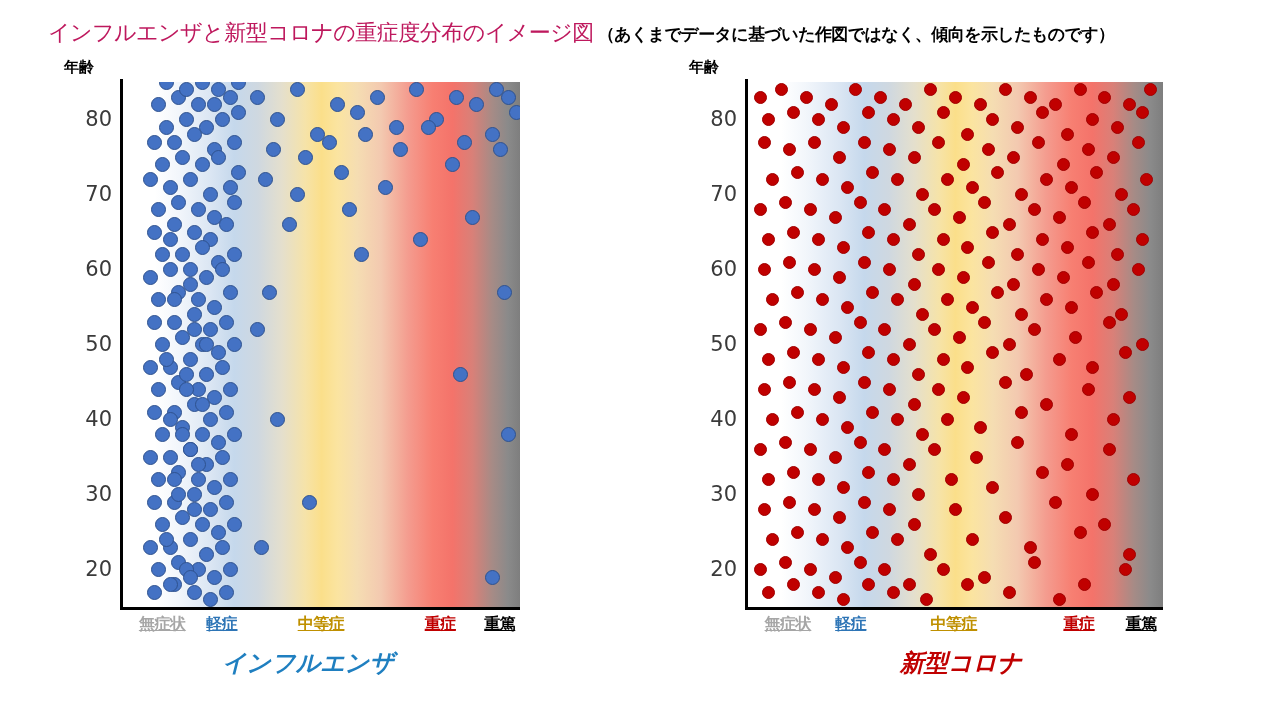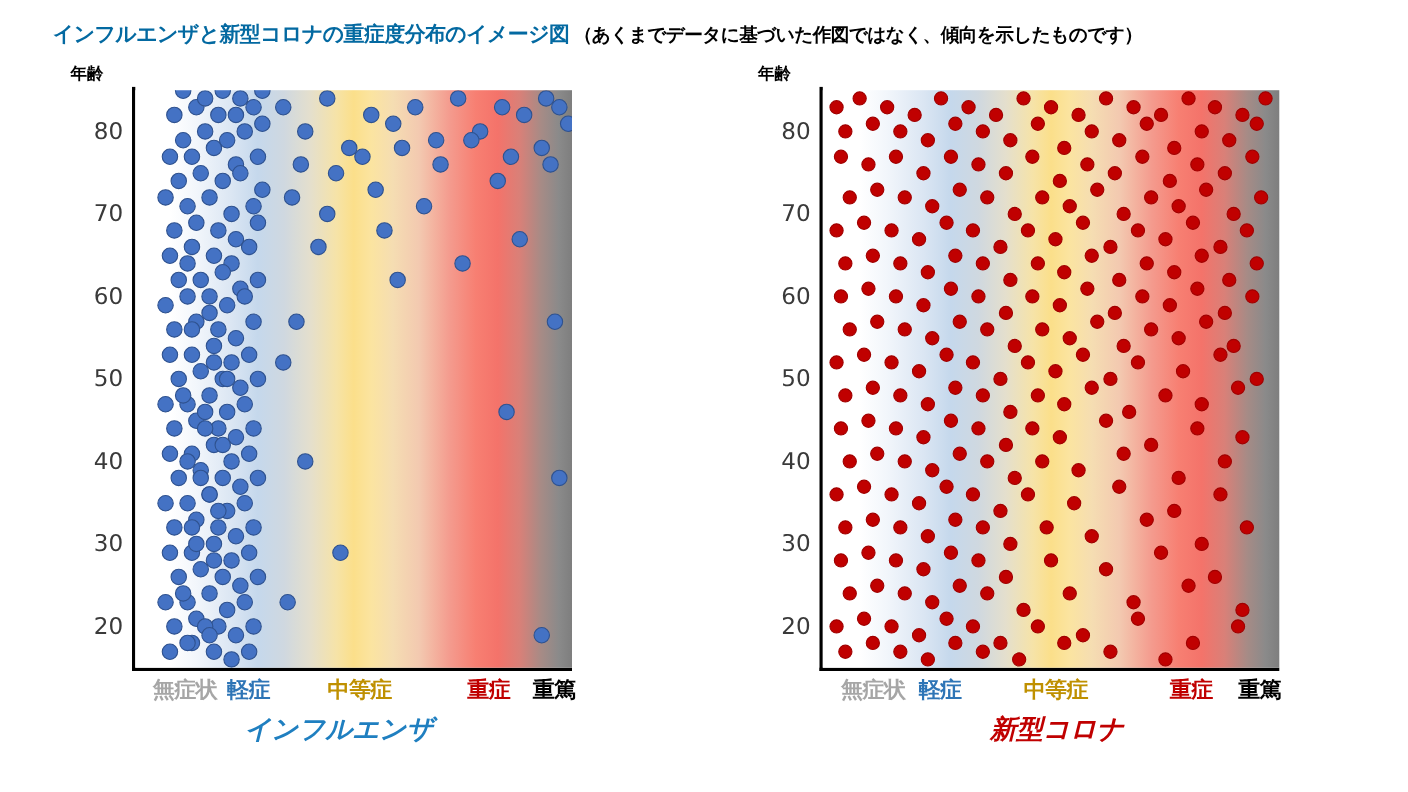--- a/index.html
+++ b/index.html
@@ -18,23 +18,23 @@
   
   #title-bar {
     position: absolute;
     left: 48px;
     top: 18px;
     width: 1220px;
     height: 34px;
     white-space: nowrap;
   }
   #main-title {
-    font-size: 19px;
-    font-weight: bold;
-    color: #0369a1;
+    font-size: 22px;
+    font-weight: normal;
+    color: #be185d;
     letter-spacing: -0.5px;
     display: inline-block;
     vertical-align: baseline;
   }
   #main-subtitle {
     font-size: 17px;
     font-weight: bold;
     color: #000000;
     display: inline-block;
     vertical-align: baseline;
@@ -118,24 +118,25 @@
     box-sizing: border-box;
   }
   .dot-red {
     background: #c00000;
     border: 1px solid #a00000;
     box-sizing: border-box;
   }
 
   .xcat {
     position: absolute;
-    font-size: 20px;
+    font-size: 16px;
     font-weight: bold;
     white-space: nowrap;
     letter-spacing: -0.5px;
+    text-decoration: underline;
   }
 
   .series-title {
     position: absolute;
     font-size: 24px;
     font-weight: bold;
     font-style: italic;
     white-space: nowrap;
     letter-spacing: 0px;
   }

